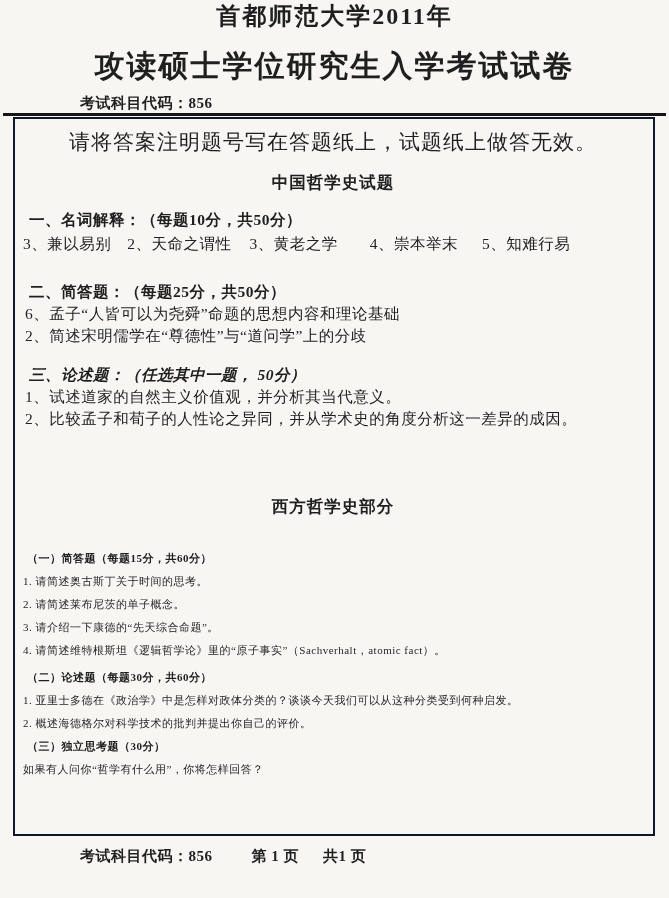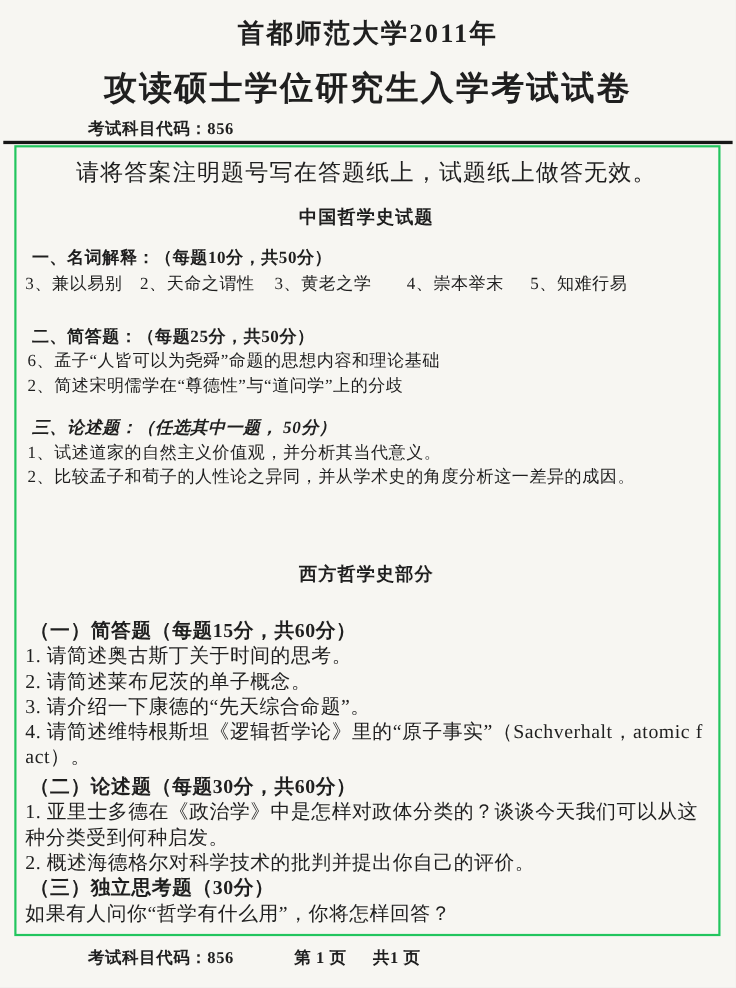--- a/index.html
+++ b/index.html
@@ -11,21 +11,20 @@
     position: relative;
     width: 669px;
     height: 898px;
     margin: 0 auto;
     background: #f7f6f2;
     color: #1f1f1f;
     font-family: "Liberation Serif", "DejaVu Serif", serif;
     overflow: hidden;
   }
   .title-main {
-    padding-top: 15px;
     text-align: center;
     font-size: 24px;
     line-height: 32px;
     font-weight: bold;
     letter-spacing: 2px;
   }
   .title-sub {
     margin-top: 17px;
     text-align: center;
     font-size: 30px;
@@ -46,21 +45,21 @@
   .subject-name { margin-left: 82px; }
   .rule {
     height: 3px;
     background: #161616;
     margin: 0 3px;
   }
   .main-box {
     box-sizing: border-box;
     margin: 1px 14px 0 13px;
     height: 719px;
-    border: 2px solid #22c55e;
+    border: 2px solid #0f172a;
     padding: 6px 10px 0 8px;
     overflow: hidden;
   }
   .notice {
     margin-top: 3px;
     text-align: center;
     font-size: 21px;
     line-height: 28px;
     letter-spacing: 1px;
   }
@@ -88,38 +87,38 @@
     white-space: nowrap;
   }
   .terms-row .term:nth-child(1) { margin-right: 16px; }
   .terms-row .term:nth-child(2) { margin-right: 18px; }
   .terms-row .term:nth-child(3) { margin-right: 32px; }
   .terms-row .term:nth-child(4) { margin-right: 24px; }
   .q2-header { margin-top: 26px; margin-left: 6px; }
   .q3-header { margin-top: 17px; margin-left: 6px; font-style: italic; }
   .c-item { margin-left: 2px; }
   .wline {
-    font-size: 18px;
+    font-size: 11px;
     line-height: 23px;
     letter-spacing: 0.5px;
     word-break: break-all;
   }
   .p1-header { margin-top: 29px; margin-left: 4px; }
   .p2-header { margin-top: 4px; margin-left: 4px; }
   .p3-header { margin-left: 4px; }
   .footer-row {
     margin-top: 10px;
     display: flex;
     font-size: 15px;
     line-height: 20px;
     font-weight: bold;
     letter-spacing: 0.5px;
   }
   .footer-code { margin-left: 80px; }
-  .footer-page { margin-left: 55px; }
+  .footer-page { margin-left: 39px; }
   .footer-total { margin-left: 24px; }
 </style>
 </head>
 <body>
 
 <div class="paper">
 
   <div class="title-main">首都师范大学2011年</div>
   <div class="title-sub">攻读硕士学位研究生入学考试试卷</div>
 

